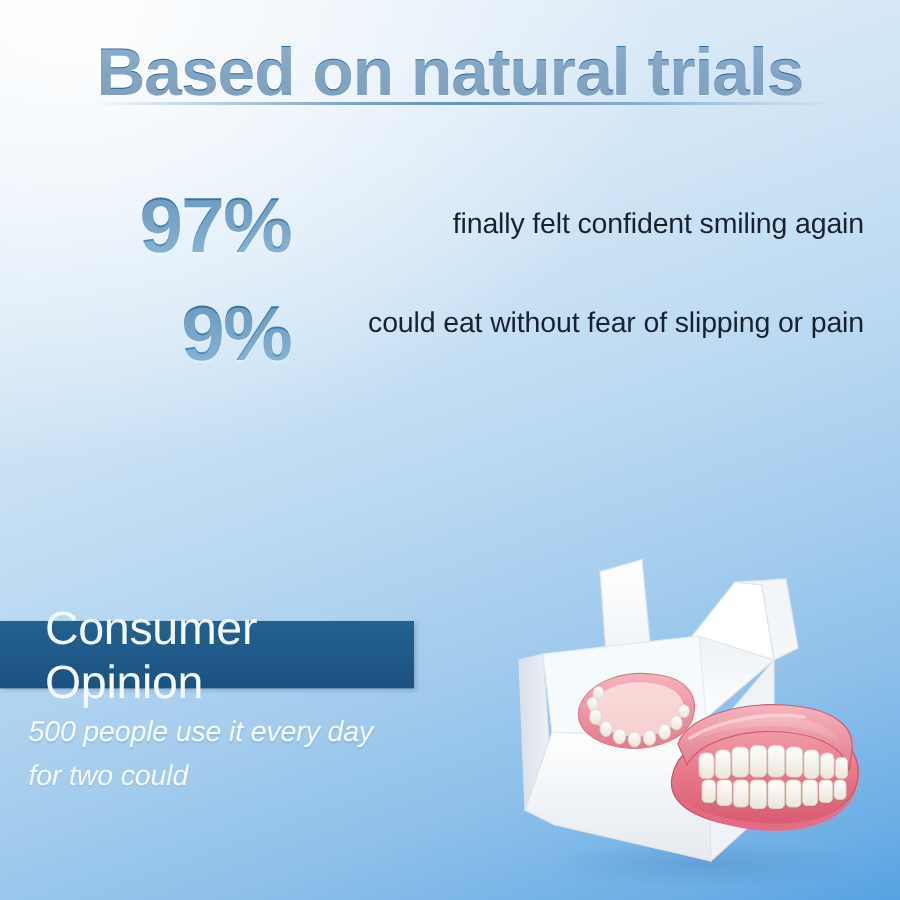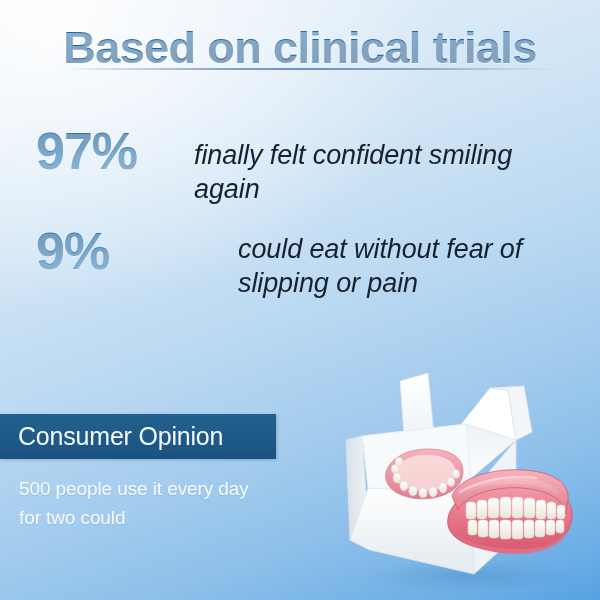--- a/index.html
+++ b/index.html
@@ -69,98 +69,99 @@
   .stats {
     position: absolute;
     left: 36px;
     top: 124px;
     width: 540px;
   }
   .stat-row {
     display: flex;
     align-items: flex-start;
     margin-bottom: 18px;
+    text-align: right;
   }
   .stat-pct {
     flex: 0 0 158px;
     font-size: 52px;
     font-weight: 700;
     line-height: 1.04;
     letter-spacing: -1px;
     background: linear-gradient(180deg, #2f6ea2 0%, #3b7aad 40%, #5e9cc6 100%);
     -webkit-background-clip: text;
     background-clip: text;
     -webkit-text-fill-color: transparent;
     color: #3b7aad;
     text-shadow: 0 1px 0 rgba(255,255,255,0.30);
   }
   .stat-text {
     flex: 1 1 auto;
-    font-size: 27px;
+    font-size: 19px;
     line-height: 1.26;
     color: #17222e;
     padding-top: 12px;
     letter-spacing: -0.1px;
-    font-style: italic;
   }
   .stat-row.row-1 .stat-text { padding-top: 14px; }
   .stat-row.row-2 { margin-bottom: 22px; }
   .stat-row.row-3 .stat-text { padding-top: 8px; }
   .stat-row.row-2 .stat-text { padding-top: 8px; margin-left: 44px; }
 
   
   .banner {
     position: absolute;
     left: 0;
     top: 414px;
     width: 276px;
     height: 45px;
     background: linear-gradient(180deg, #23618f 0%, #1f5987 55%, #1b5180 100%);
     display: flex;
     align-items: center;
     box-shadow: 1px 1px 3px rgba(20,60,95,0.25);
   }
   .banner-label {
     color: #f4fafe;
-    font-size: 25px;
+    font-size: 31px;
     font-weight: 400;
     letter-spacing: -0.2px;
-    padding-left: 18px;
+    padding-left: 30px;
   }
 
   .caption {
     position: absolute;
     left: 19px;
     top: 474px;
     width: 290px;
     color: rgba(255,255,255,0.93);
     font-size: 19px;
     line-height: 1.55;
     letter-spacing: -0.1px;
     text-shadow: 0 1px 1px rgba(70,120,170,0.22);
+    font-style: italic;
   }
   .caption-line { display: block; }
 
   
   .product {
     position: absolute;
     left: 340px;
     top: 368px;
     width: 258px;
     height: 228px;
   }
   .product svg { display: block; width: 100%; height: 100%; }
 </style>
 </head>
 <body>
 
 <div id="poster">
 
   <div class="title-wrap">
-    <h1 class="title">Based on clinical trials</h1>
+    <h1 class="title">Based on natural trials</h1>
   </div>
   <div class="title-rule"></div>
 
   <div class="stats">
 
     <div class="stat-row row-1">
       <div class="stat-pct">97%</div>
       <div class="stat-text">finally felt confident smiling again</div>
     </div>
 

